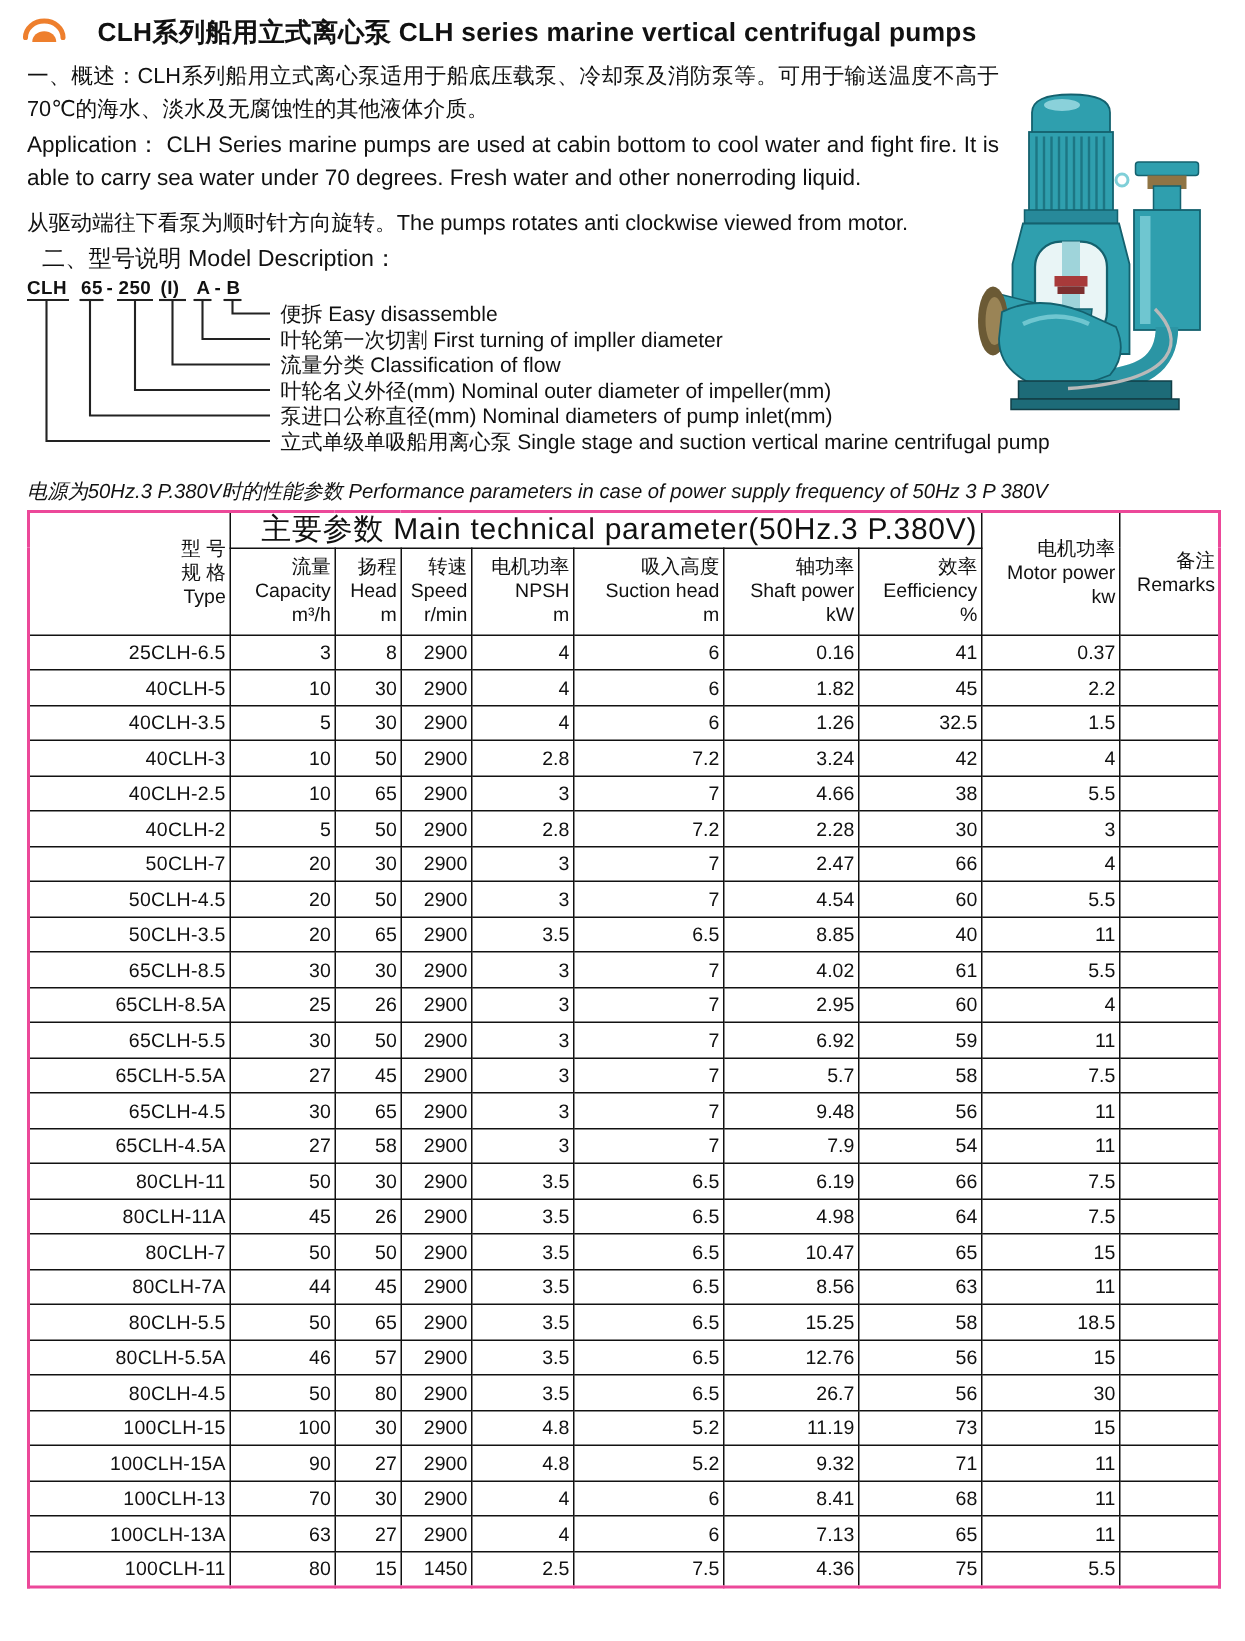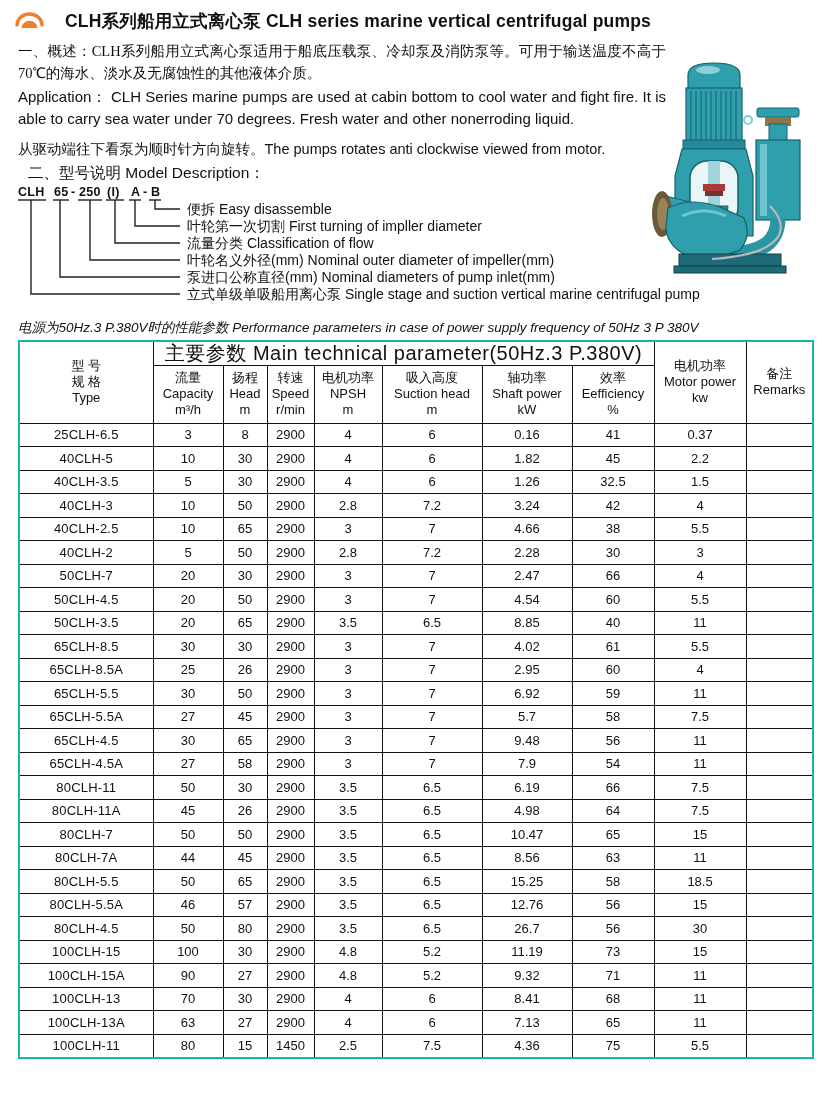--- a/index.html
+++ b/index.html
@@ -8,39 +8,39 @@
   .page { position: relative; width: 830px; height: 1094px; background: #fff; overflow: hidden; }
 
   
   .hdr { display: flex; align-items: center; gap: 19px; padding: 9px 16px 0 13px; }
   .hdr .logo { width: 33px; height: 24px; flex: 0 0 auto; }
   .hdr .titles { font-size: 17.5px; font-weight: bold; letter-spacing: .2px; white-space: nowrap; }
   .hdr .titles .zh { margin-right: 5px; }
 
   
   .col { width: 648px; margin-left: 18px; }
-  .p-zh  { margin-top: 7px;  font-size: 14.5px; line-height: 22px; text-align: justify; font-family: Liberation Serif, serif; }
+  .p-zh  { margin-top: 7px;  font-size: 14.5px; line-height: 22px; text-align: justify; }
   .p-en  { margin-top: 2px;  font-size: 15px;   line-height: 22px; text-align: justify; }
   .p-rot { margin-top: 9px;  font-size: 14.5px; line-height: 21px; width: 790px; }
   .h-model { margin: 2px 0 0 28px; font-size: 15.5px; line-height: 21px; }
 
   
   .diagram { margin: 1px 0 15px 10px; }
   .diagram svg { display: block; }
   .diagram text { fill: #111; }
   .diagram .code  { font-size: 12.5px; font-weight: bold; letter-spacing: .3px; }
   .diagram .lbl   { font-size: 14px; }
   .diagram line, .diagram polyline { stroke: #222; stroke-width: 1.4; fill: none; }
 
   
   .caption { margin: 1px 0 3px 18px; font-size: 13.5px; font-style: italic; }
   table.params { border-collapse: collapse; margin-left: 18px; width: 794px;
                  table-layout: fixed; font-size: 13px; text-align: center; }
   table.params th, table.params td { border: 1px solid #111; padding: 0 2px; }
-  table.params { border: 2px solid #14b8a6; }
+  table.params { border: 2px solid #ec4899; text-align: right; }
   table.params thead th { font-weight: normal; line-height: 16px; }
   table.params .main-th { height: 24px; font-size: 20px; letter-spacing: .5px; }
   table.params .sub-th { height: 58px; }
   table.params td { height: 23.5px; }
   table.params td:first-child { letter-spacing: .2px; }
 
   
   .photo { position: absolute; top: 58px; right: 3px; width: 175px; height: 222px; }
 </style>
 </head>

